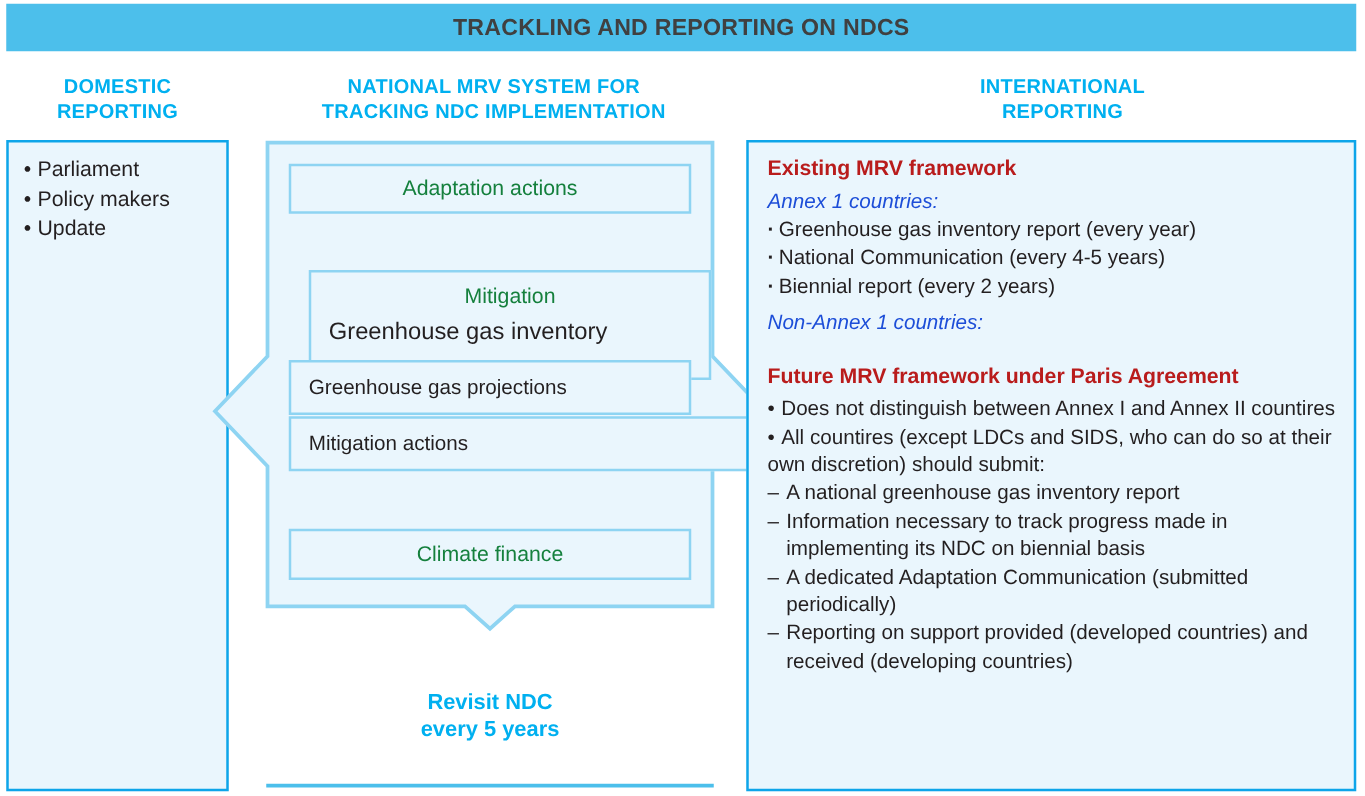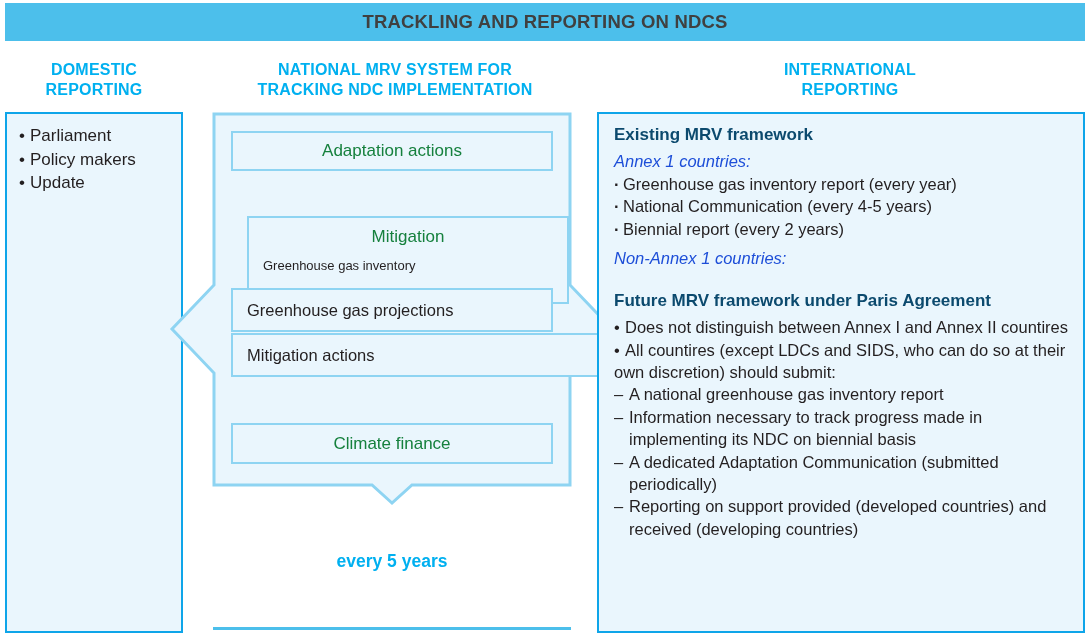--- a/index.html
+++ b/index.html
@@ -119,21 +119,21 @@
   }
   #box-mitigation-head {
     left: 231px;
     top: 216px;
     width: 322px;
     height: 88px;
     padding-top: 8px;
     margin-left: 16px;
   }
   #box-mitigation-head .sub-first {
-    font-size: 13px;
+    font-size: 19px;
     text-align: left;
     padding-left: 14px;
     margin-top: 7px;
     line-height: 22px;
   }
   #row-projections { left: 231px; top: 288px; width: 322px; height: 44px; }
   #row-actions     { left: 231px; top: 333px; width: 372px; height: 44px; }
 
   #box-climate {
     left: 231px;
@@ -170,21 +170,21 @@
     left: 597px;
     top: 112px;
     width: 488px;
     height: 521px;
     padding: 9px 13px 0 15px;
     overflow: hidden;
   }
   #panel-international .blk-title {
     font-size: 17px;
     font-weight: bold;
-    color: #0c4a6e;
+    color: #b91c1c;
     line-height: 23px;
     margin-bottom: 4px;
   }
   #panel-international .sub-title {
     font-size: 16.5px;
     font-style: italic;
     color: #1d4ed8;
     line-height: 23px;
   }
   #panel-international ul {
@@ -283,20 +283,21 @@
   <div class="sub-first">Greenhouse gas inventory</div>
 </div>
 <div class="sub-row" id="row-projections">Greenhouse gas projections</div>
 <div class="sub-row" id="row-actions">Mitigation actions</div>
 
 <div class="mid-box" id="box-climate">
   <span class="hdr">Climate finance</span>
 </div>
 
 <div id="revisit-text">
+  <div>Revisit NDC</div>
   <div>every 5 years</div>
 </div>
 <div id="bottom-rule"></div>
 
 <div class="panel" id="panel-international">
 
   <div class="blk-title">Existing MRV framework</div>
 
   <div class="sub-title">Annex 1 countries:</div>
   <ul>

